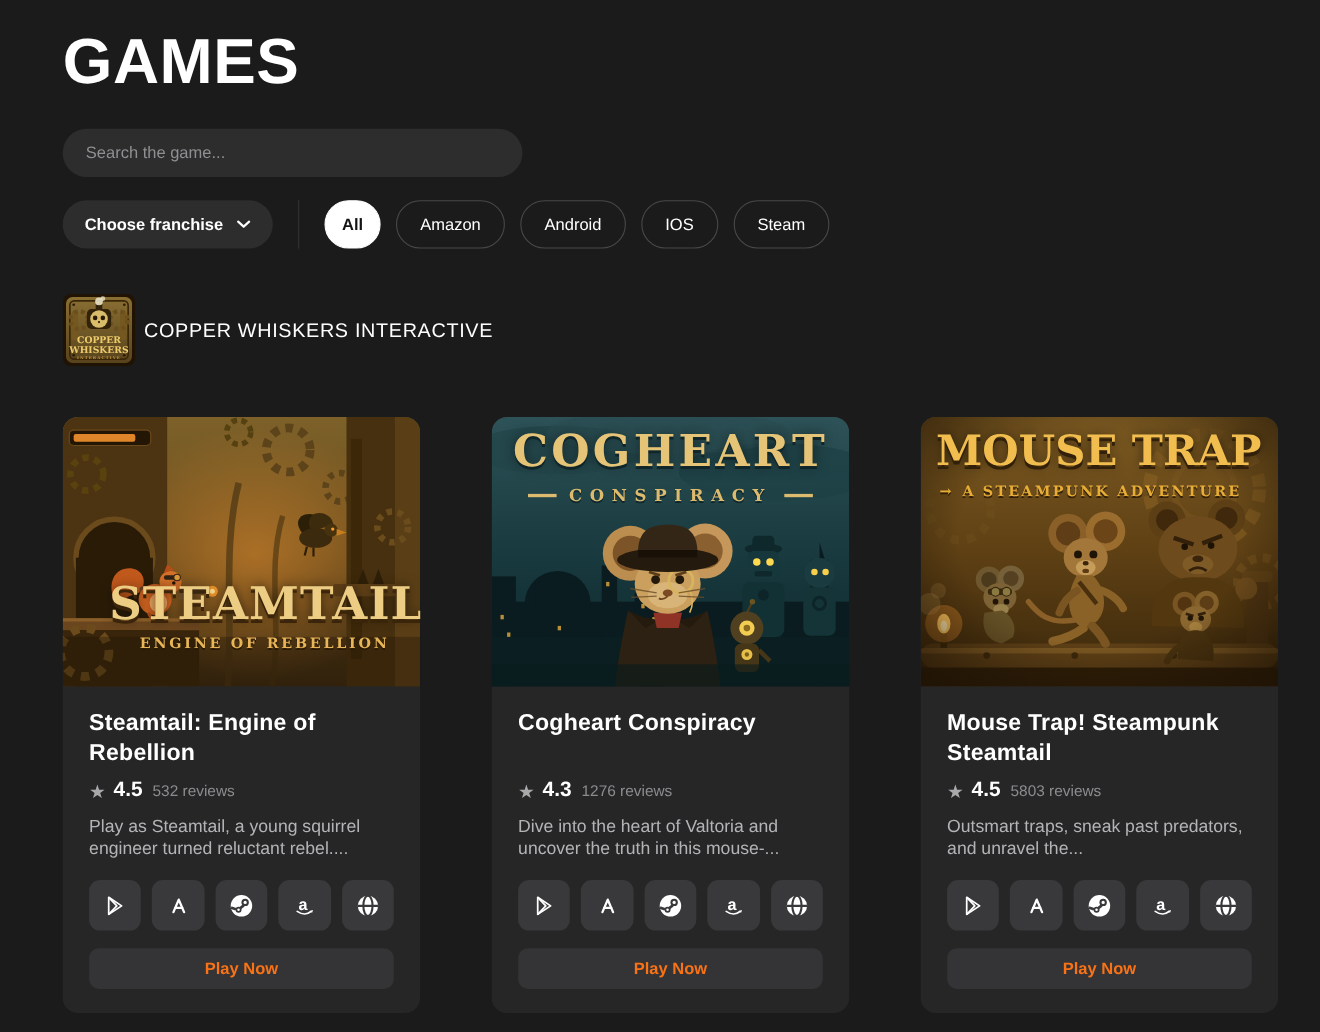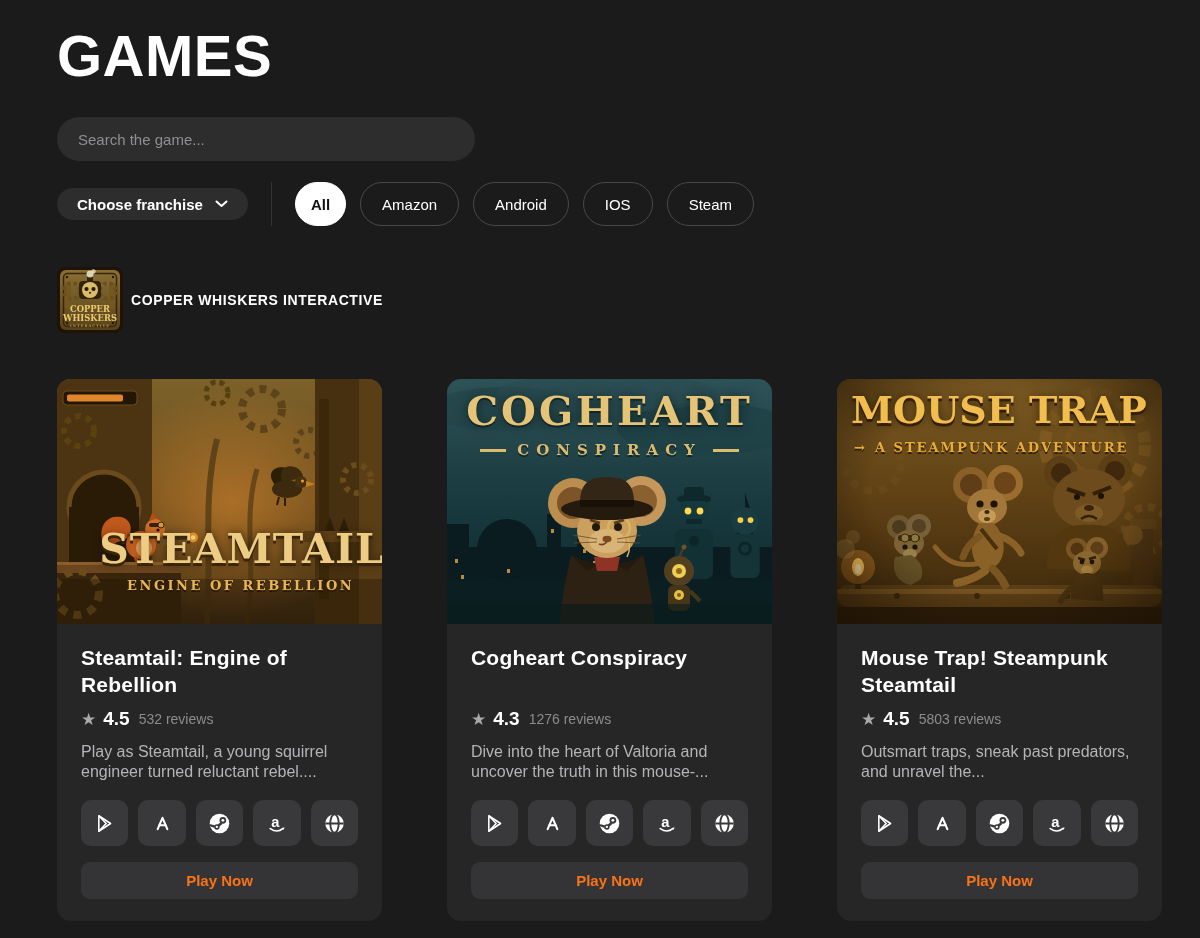--- a/index.html
+++ b/index.html
@@ -16,35 +16,35 @@
   .search-wrap { margin-top:31px; }
   .search-input {
     width:418px; height:44px; border:none; outline:none;
     background:#2d2d2e; border-radius:22px; padding:12px 21px;
     color:#e8e8e8; font-size:15px; font-family:inherit;
   }
   .search-input::placeholder { color:#8f8f92; }
 
   .filter-row { margin-top:21px; display:flex; align-items:center; }
   .franchise-btn {
-    height:32px; padding:0 20px; border:none; border-radius:22px;
+    height:44px; padding:0 20px; border:none; border-radius:22px;
     background:#2d2d2e; color:#fff; font-size:15px; font-weight:600;
     font-family:inherit; display:flex; align-items:center; gap:12px; cursor:pointer;
   }
   .vdivider { width:1px; height:44px; background:#343436; margin:0 23px; }
   .pill {
     height:44px; padding:0 21px; margin-right:14px; cursor:pointer;
     border:1px solid #48484a; border-radius:22px; background:transparent;
     color:#fff; font-size:15px; font-weight:500; font-family:inherit;
   }
   .pill.active { background:#fff; color:#131313; border-color:#fff; font-weight:600; padding:0 15px; }
 
   .publisher-row { margin-top:41px; display:flex; align-items:center; gap:22px; }
   .pub-logo { width:52px; height:66px; flex:0 0 auto; cursor:pointer; }
-  .pub-name { font-size:14px; font-weight:700; letter-spacing:.6px; }
+  .pub-name { font-size:18px; font-weight:400; letter-spacing:.6px; }
 
   .cards { margin-top:46px; display:grid; grid-template-columns:repeat(3,325px); gap:65px; }
   .card { background:#262627; border-radius:14px; overflow:hidden; }
 
   .art { position:relative; height:245px; cursor:pointer; }
   .art svg.scene { width:100%; height:100%; display:block; }
   .art-title, .art-sub { position:absolute; font-family:"DejaVu Serif", serif; font-weight:700; pointer-events:none; }
   .t1 { top:146px; left:13%; right:0; text-align:center; font-size:41px; color:#eccd83; letter-spacing:1px;
         text-shadow:0 3px 0 #3a240a, 0 0 10px rgba(0,0,0,.55); }
   .s1 { top:199px; left:13%; right:0; text-align:center; font-size:13px; letter-spacing:2.5px; color:#e8b658;

